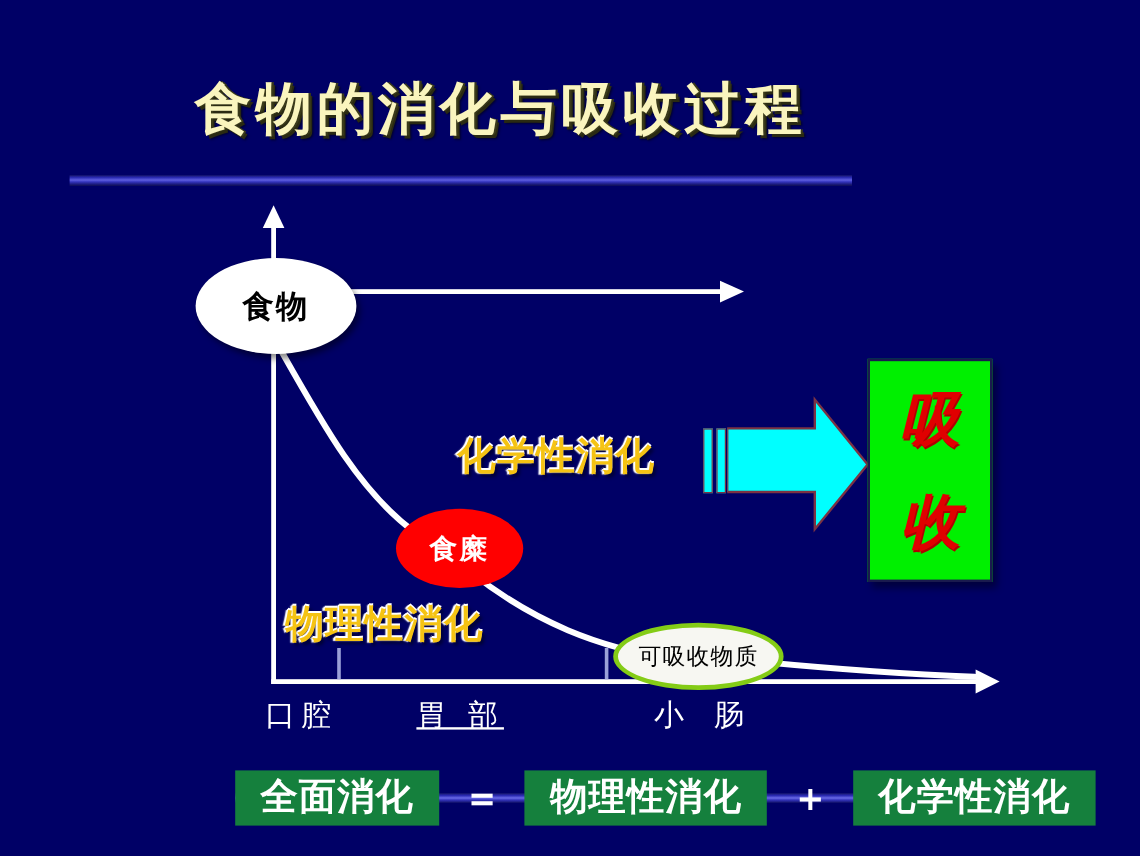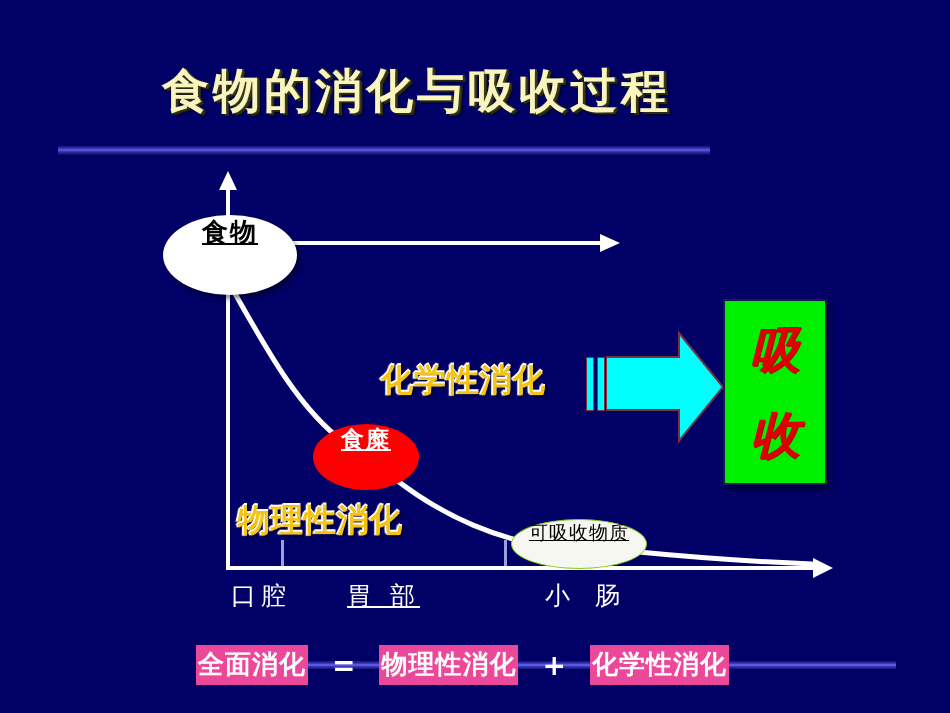--- a/index.html
+++ b/index.html
@@ -110,58 +110,58 @@
     top: 0;
     width: 950px;
     height: 713px;
     pointer-events: none;
   }
 
   
   .ellipse {
     position: absolute;
     display: flex;
+    align-items: center;
     justify-content: center;
     border-radius: 50%;
     font-weight: bold;
     white-space: nowrap;
-    text-decoration: underline;
   }
   #food-ellipse {
     left: 163px;
     top: 215px;
     width: 134px;
     height: 80px;
     background: #ffffff;
     color: #000000;
     font-size: 26px;
     letter-spacing: 2px;
     box-shadow: 3px 4px 5px rgba(0,0,0,0.45);
   }
   #chyme-ellipse {
-    left: 313px;
+    left: 330px;
     top: 424px;
     width: 106px;
     height: 66px;
     background: #FF0000;
     color: #ffffff;
     font-size: 23px;
     letter-spacing: 2px;
   }
   #absorbable-ellipse {
     left: 511px;
     top: 519px;
     width: 134px;
     height: 48px;
     background: #f7f7f2;
     color: #000000;
     font-size: 19px;
     font-weight: normal;
     letter-spacing: 1px;
-    border: 1px solid #84cc16;
+    border: 4px solid #84cc16;
   }
 
   
   #food-arrow-line {
     position: absolute;
     left: 286px;
     top: 241px;
     width: 316px;
     height: 4px;
     background: #ffffff;
@@ -249,21 +249,21 @@
 
   
   .x-label {
     position: absolute;
     top: 579px;
     font-size: 25px;
     color: #ffffff;
     letter-spacing: 5px;
     white-space: nowrap;
   }
-  #x-label-0 { left: 221px; margin-left: 10px; }
+  #x-label-0 { left: 221px; }
   #x-label-1 { left: 347px; text-decoration: underline; }
   #x-label-2 { left: 545px; font-family: Liberation Mono, monospace; }
 
   
   #equation-rule {
     position: absolute;
     left: 196px;
     top: 661px;
     width: 700px;
     height: 8px;
@@ -277,26 +277,26 @@
   #equation {
     position: absolute;
     left: 196px;
     top: 639px;
     width: 700px;
     height: 52px;
     display: flex;
     align-items: center;
   }
   .eq-box {
-    background: #ec4899;
+    background: #15803d;
     color: #ffffff;
-    font-size: 26px;
+    font-size: 31px;
     font-weight: bold;
     letter-spacing: 1px;
-    padding: 5px 2px;
+    padding: 5px 21px;
     white-space: nowrap;
     line-height: 1.15;
   }
   .eq-op {
     color: #ffffff;
     font-size: 28px;
     font-weight: bold;
     padding: 0 24px;
     white-space: nowrap;
   }

